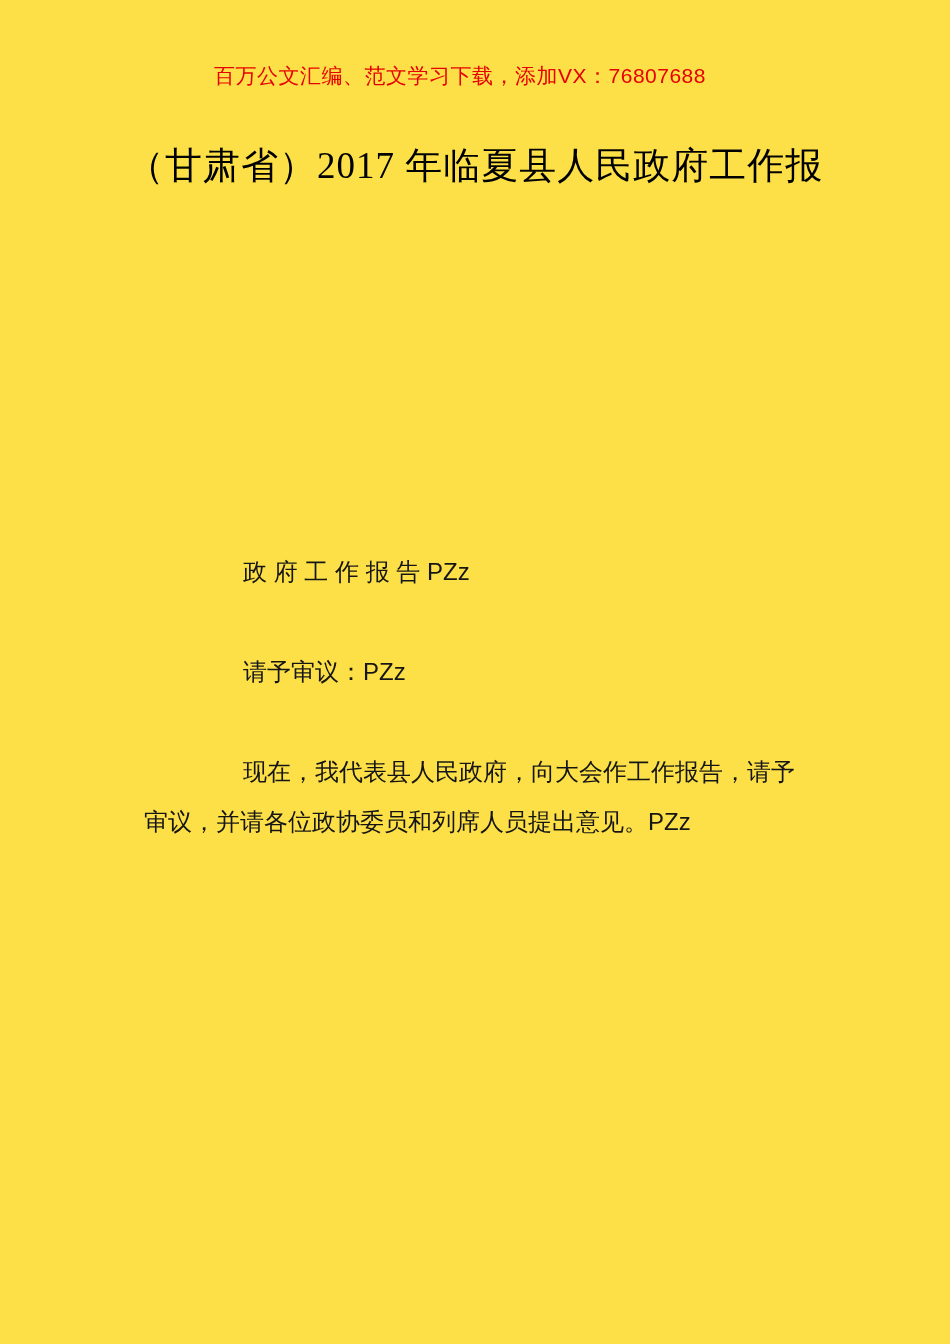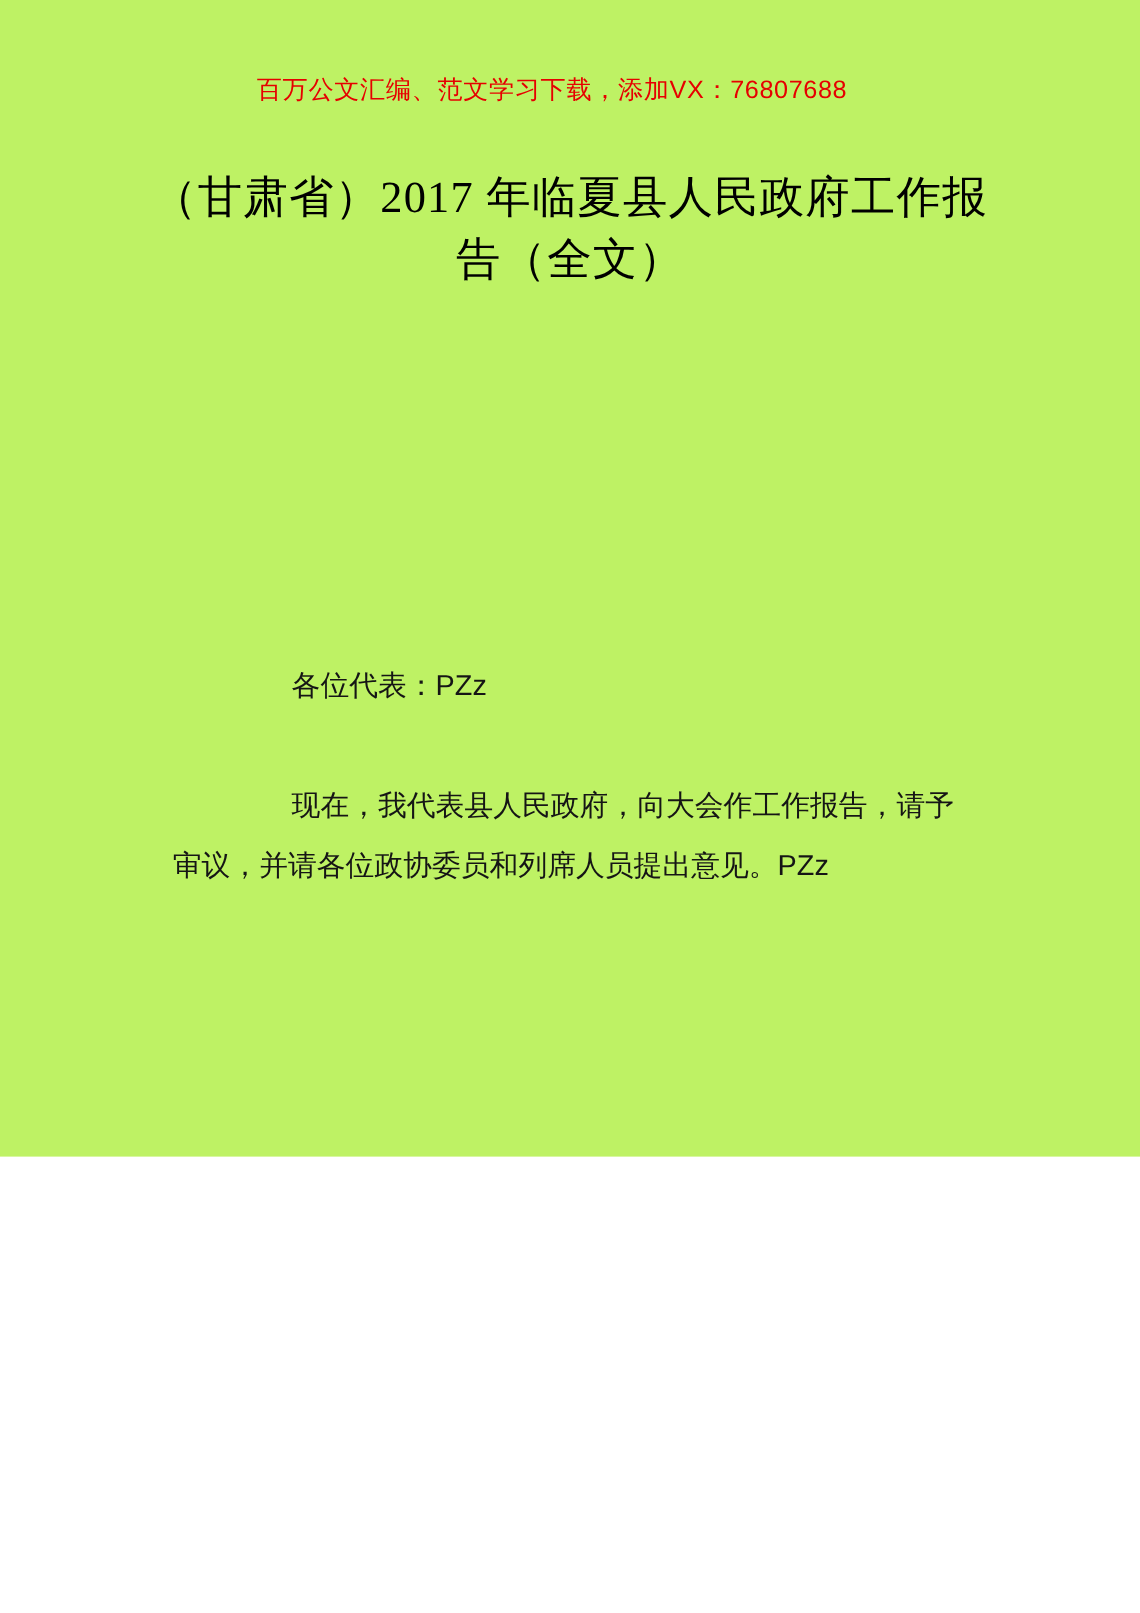--- a/index.html
+++ b/index.html
@@ -3,22 +3,22 @@
 <meta charset="utf-8">
 <style>
   html, body {
     margin: 0;
     padding: 0;
     background: #ffffff;
   }
   .page {
     position: relative;
     width: 950px;
-    height: 964px;
-    background: #bef264;
+    height: 1344px;
+    background: #fde047;
     overflow: hidden;
     font-family: "Liberation Sans", "DejaVu Sans", sans-serif;
   }
   .promo-banner {
     position: absolute;
     top: 62px;
     left: 0;
     width: 920px;
     text-align: center;
     font-size: 21px;
@@ -61,21 +61,21 @@
 </style>
 </head>
 <body>
 
 <div class="page">
 
   <div class="promo-banner">百万公文汇编、范文学习下载，添加VX：76807688</div>
 
   <div class="doc-title">
     <span class="title-line">（甘肃省）2017 年临夏县人民政府工作报</span>
-    <span class="title-line">告（全文）</span>
   </div>
 
   <div class="doc-body">
-    <p>各位代表：PZz</p>
+    <p>政 府 工 作 报 告 PZz</p>
+    <p>请予审议：PZz</p>
     <p>现在，我代表县人民政府，向大会作工作报告，请予审议，并请各位政协委员和列席人员提出意见。PZz</p>
   </div>
 
 </div>
 
 </body></html>

